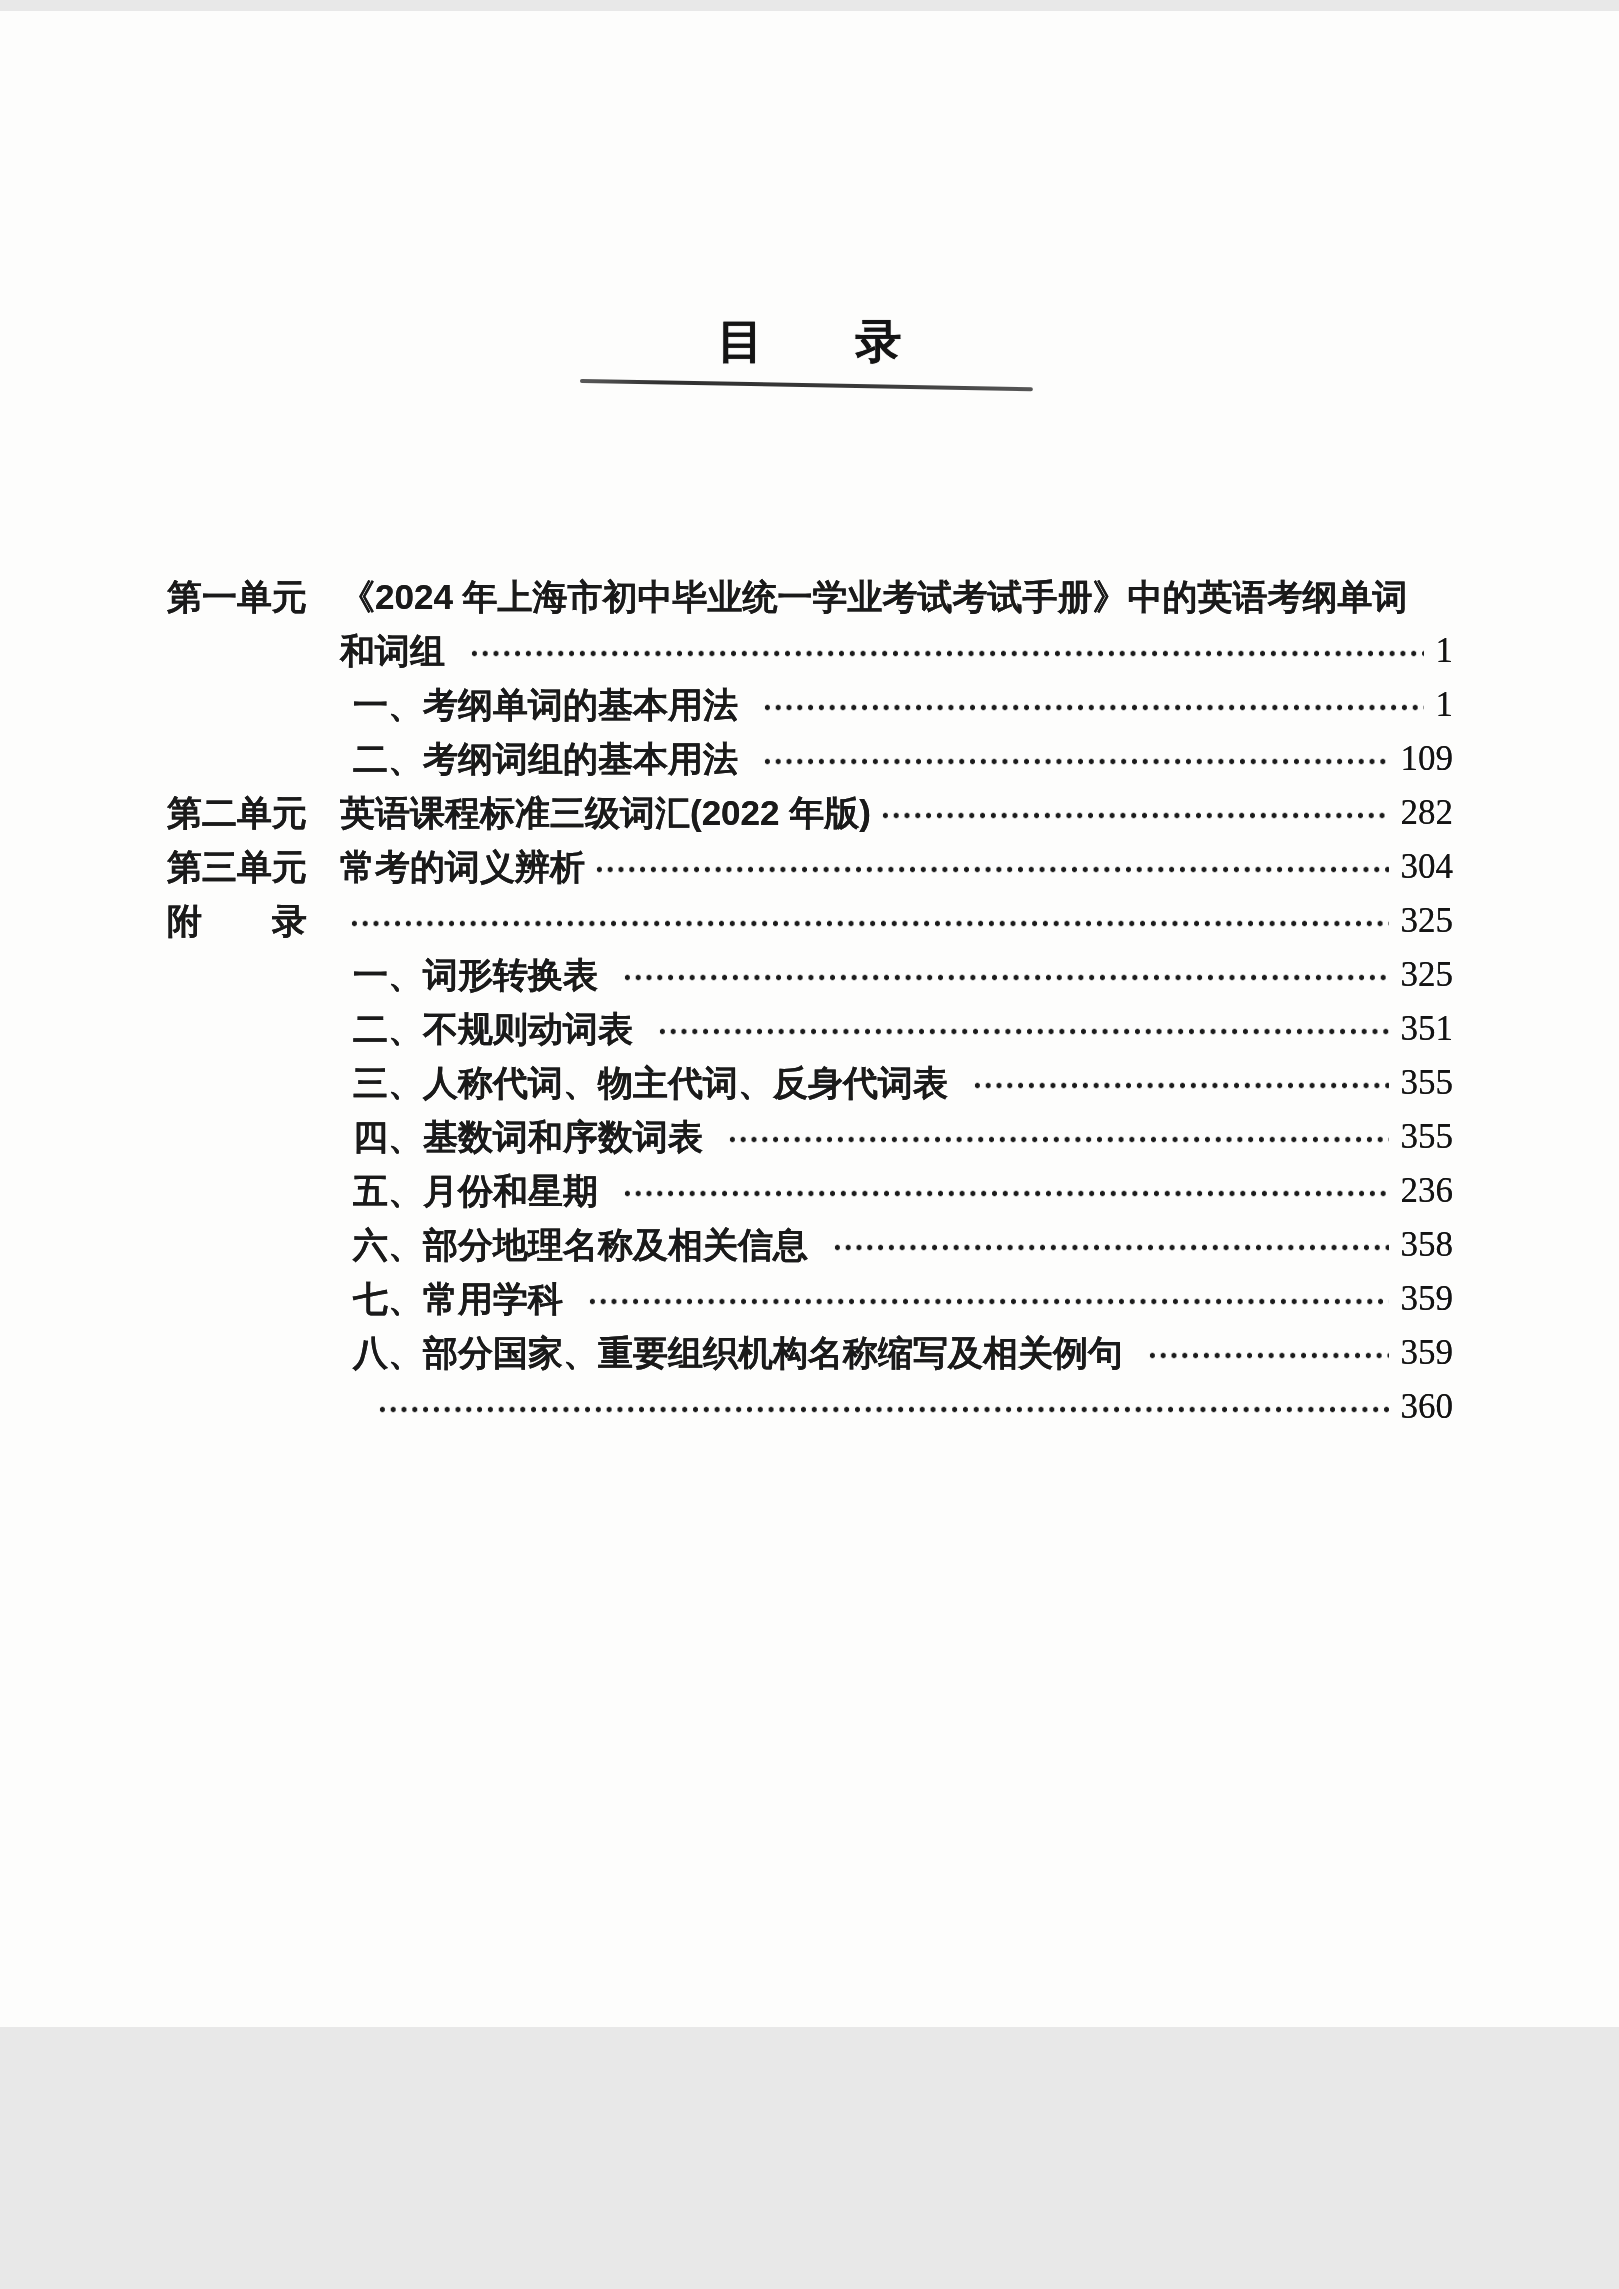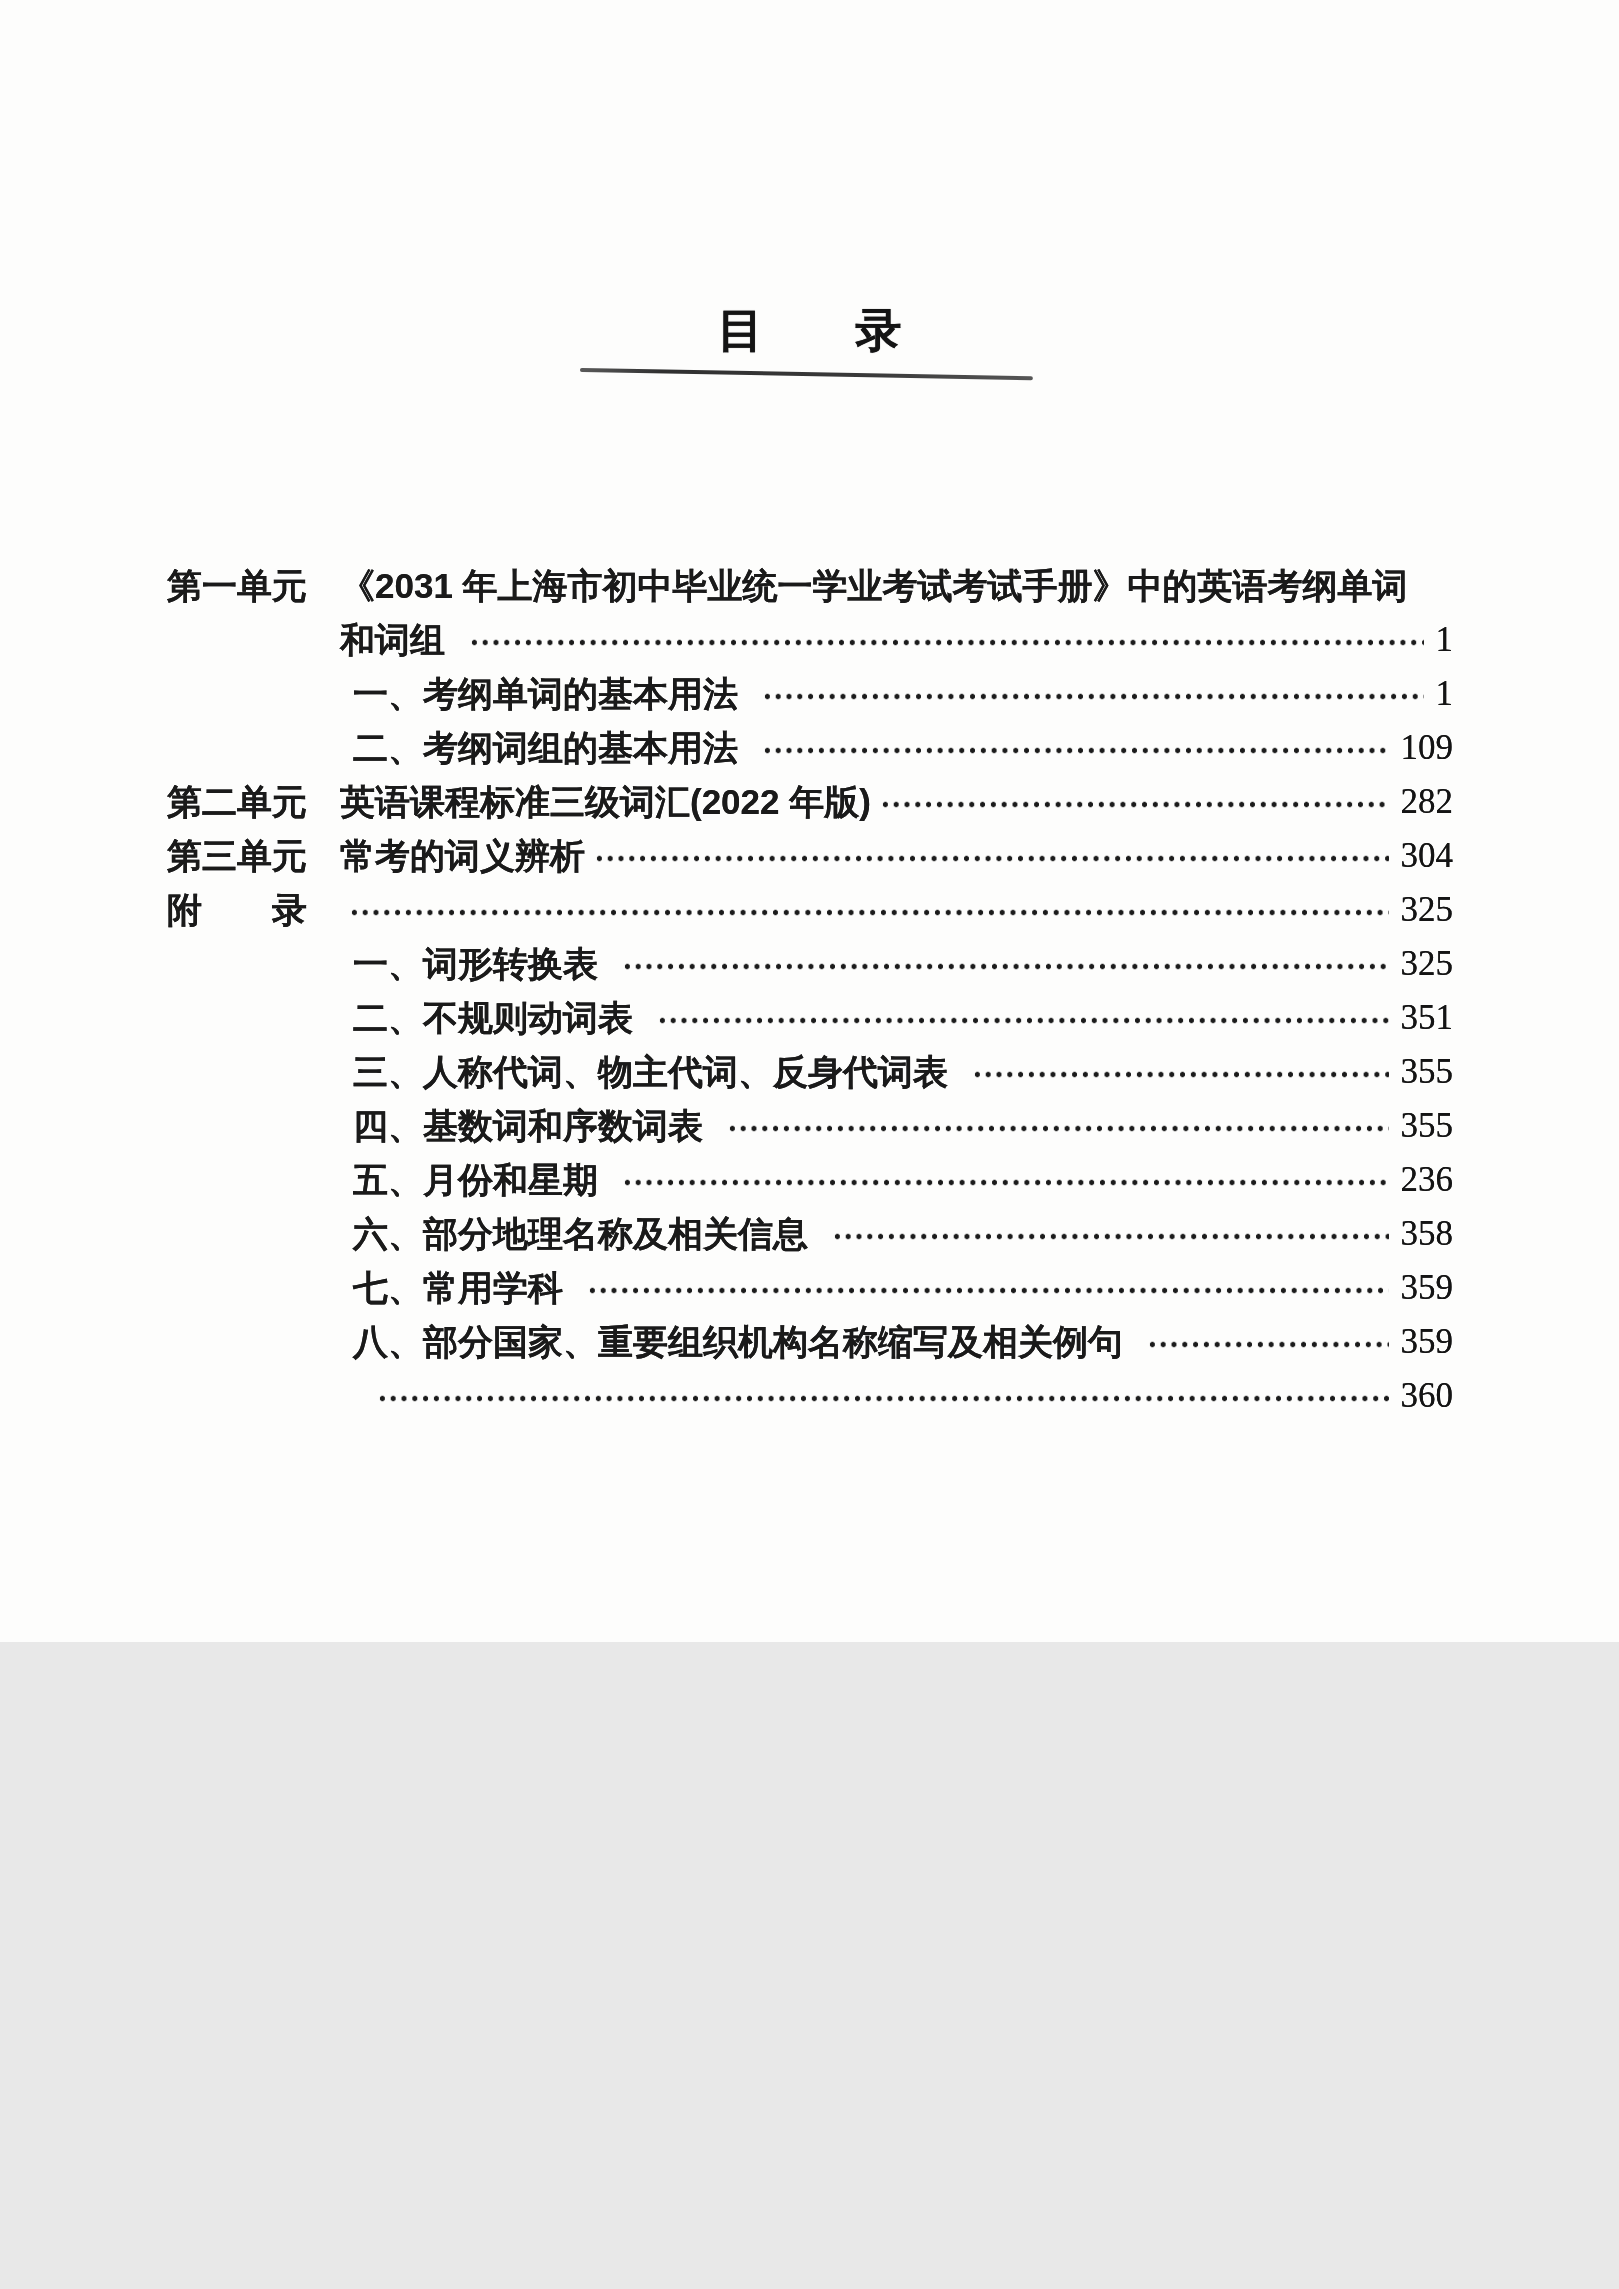--- a/index.html
+++ b/index.html
@@ -1,19 +1,19 @@
 <!DOCTYPE html>
 <html><head>
 <meta charset="utf-8">
 <style>
   html,body{margin:0;padding:0;background:#e8e8e8;}
   .page{
     position:relative;
-    width:1619px;height:1642px;
-    margin:0 auto;
+    width:1619px;height:2016px;
+    margin:11px auto;
     background:#fdfdfc;
     overflow:hidden;
     color:#1a1a1a;
     font-family:"Liberation Sans","DejaVu Sans",sans-serif;
   }
   .title{
     position:absolute;
     top:300px;left:0;width:100%;
     text-align:center;
     font-size:46px;
@@ -80,21 +80,21 @@
 <body>
 
 <div class="page">
   <div class="title">目　　录</div>
   <div class="title-rule"></div>
 
   <div class="toc">
 
     <div class="row row-unit no-page">
       <span class="lbl">第一单元</span>
-      <span class="txt">《2031 年上海市初中毕业统一学业考试考试手册》中的英语考纲单词</span>
+      <span class="txt">《2024 年上海市初中毕业统一学业考试考试手册》中的英语考纲单词</span>
 
     </div>
 
     <div class="row row-cont">
       <span class="lbl"></span>
       <span class="txt">和词组</span>
       <span class="leader"></span>
       <span class="pg">1</span>
     </div>
 

